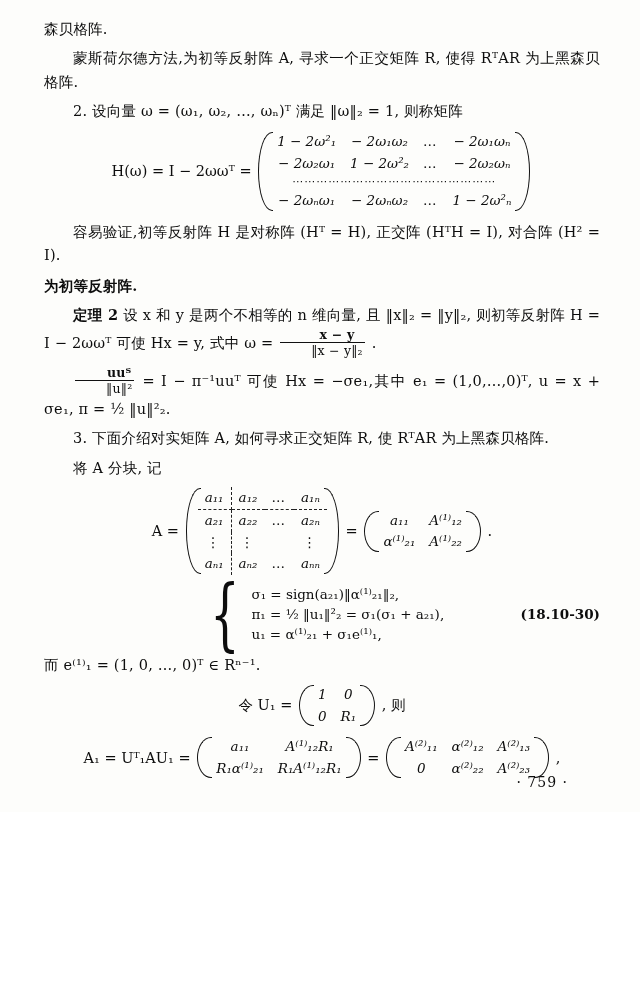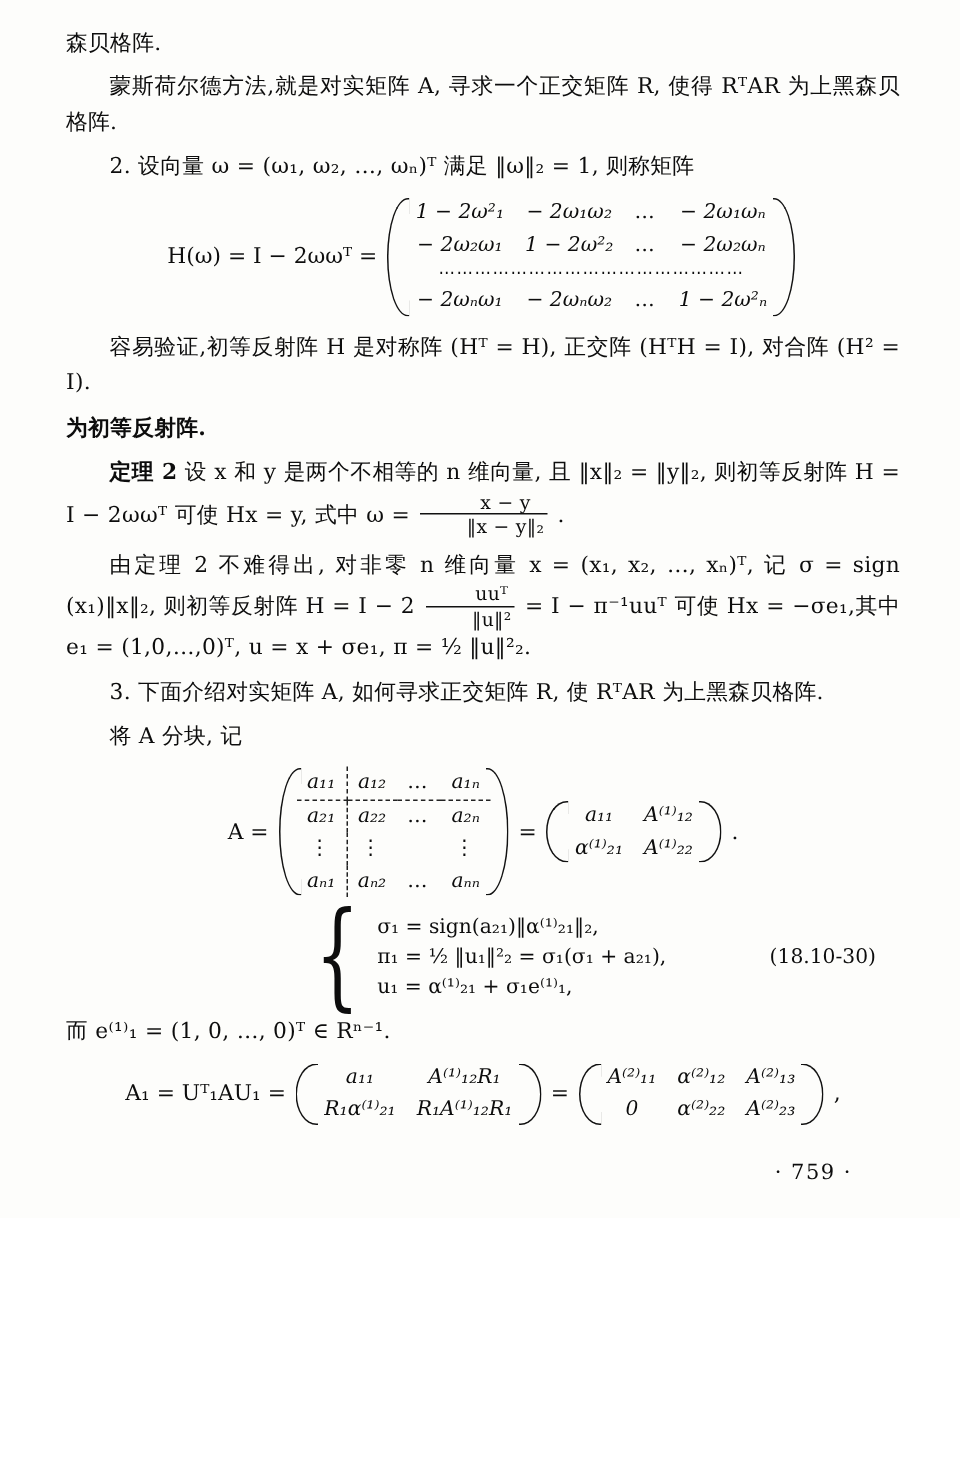--- a/index.html
+++ b/index.html
@@ -46,25 +46,26 @@
     font-size: 14.5px;
     position: relative;
   }
   .display .inner {
     display: inline-block;
     vertical-align: middle;
     text-align: center;
   }
   .eqno {
     position: absolute;
-    right: 16px;
+    right: 0;
     top: 50%;
     transform: translateY(-50%);
     font-size: 13.5px;
     font-style: normal;
+    font-weight: bold;
   }
 
   
   .matrix {
     display: inline-flex;
     align-items: center;
     vertical-align: middle;
   }
   .paren-l, .paren-r {
     display: inline-block;
@@ -119,21 +120,21 @@
   .frac {
     display: inline-block;
     vertical-align: middle;
     text-align: center;
     font-size: 12.5px;
     line-height: 1.25;
     margin: 0 2px;
     position: relative;
     top: -1px;
   }
-  .frac .num { display: block; padding: 0 2px; }
+  .frac .num { display: block; padding: 0 2px; font-weight: bold; }
   .frac .den { display: block; padding: 0 2px; border-top: 1.2px solid #111; }
 
   
   .system {
     display: inline-flex;
     align-items: center;
     text-align: left;
   }
   .brace {
     font-size: 78px;
@@ -161,21 +162,21 @@
   .noindent { text-indent: 0; }
 </style>
 </head>
 <body>
 
 <div class="page">
   <div class="content">
 
     <p class="para noindent">森贝格阵.</p>
 
-    <p class="para indent">蒙斯荷尔德方法,就是对实矩阵 A, 寻求一个正交矩阵 R, 使得 RᵀAR 为上黑森贝格阵.</p>
+    <p class="para indent">蒙斯荷尔德方法,为初等反射阵 A, 寻求一个正交矩阵 R, 使得 RᵀAR 为上黑森贝格阵.</p>
 
     <p class="para indent">
       <span>2.</span>
       <span>设向量 ω = (ω₁, ω₂, …, ωₙ)ᵀ 满足 ‖ω‖₂ = 1, 则称矩阵</span>
     </p>
 
     <div class="display">
       <span class="inner">H(ω) = I − 2ωωᵀ =</span>
       <span class="matrix">
         <span class="paren-l"></span>
@@ -216,21 +217,20 @@
       <span class="bold">定理 2</span>
       <span>设 x 和 y 是两个不相等的 n 维向量, 且 ‖x‖₂ = ‖y‖₂, 则初等反射阵 H = I − 2ωωᵀ 可使 Hx = y, 式中 ω =</span>
       <span class="frac">
         <span class="num">x − y</span>
         <span class="den">‖x − y‖₂</span>
       </span>
       <span>.</span>
     </p>
 
     <p class="para indent">
-      <span>由定理 2 不难得出, 对非零 n 维向量  x = (x₁, x₂, …, xₙ)ᵀ, 记 σ = sign (x₁)‖x‖₂, 则初等反射阵 H = I − 2</span>
       <span class="frac">
         <span class="num">uuᵀ</span>
         <span class="den">‖u‖²</span>
       </span>
       <span>= I − π⁻¹uuᵀ 可使 Hx = −σe₁,其中 e₁ = (1,0,…,0)ᵀ, u = x + σe₁, π = ½ ‖u‖²₂.</span>
     </p>
 
     <p class="para indent">
       <span>3.</span>
       <span>下面介绍对实矩阵 A, 如何寻求正交矩阵 R, 使 RᵀAR 为上黑森贝格阵.</span>
@@ -300,20 +300,40 @@
           <div>σ₁ = sign(a₂₁)‖α⁽¹⁾₂₁‖₂,</div>
           <div>π₁ = ½ ‖u₁‖²₂ = σ₁(σ₁ + a₂₁),</div>
           <div>u₁ = α⁽¹⁾₂₁ + σ₁e⁽¹⁾₁,</div>
         </span>
       </span>
       <span class="eqno">(18.10-30)</span>
     </div>
 
     <p class="para noindent">而 e⁽¹⁾₁ = (1, 0, …, 0)ᵀ ∈ Rⁿ⁻¹.</p>
 
+    <div class="display">
+      <span class="inner">令 U₁ =</span>
+      <span class="matrix">
+        <span class="paren-l"></span>
+        <table class="mtx">
+          <tbody>
+              <tr>
+            <td>1</td>
+            <td>0</td>
+          </tr>
+          <tr>
+            <td>0</td>
+            <td>R₁</td>
+          </tr>
+        </tbody>
+          </table>
+        <span class="paren-r"></span>
+      </span>
+      <span class="inner">, 则</span>
+    </div>
 
     <div class="display">
       <span class="inner">A₁ = Uᵀ₁AU₁ =</span>
       <span class="matrix">
         <span class="paren-l"></span>
         <table class="mtx">
           <tbody>
               <tr>
             <td>a₁₁</td>
             <td>A⁽¹⁾₁₂R₁</td>

